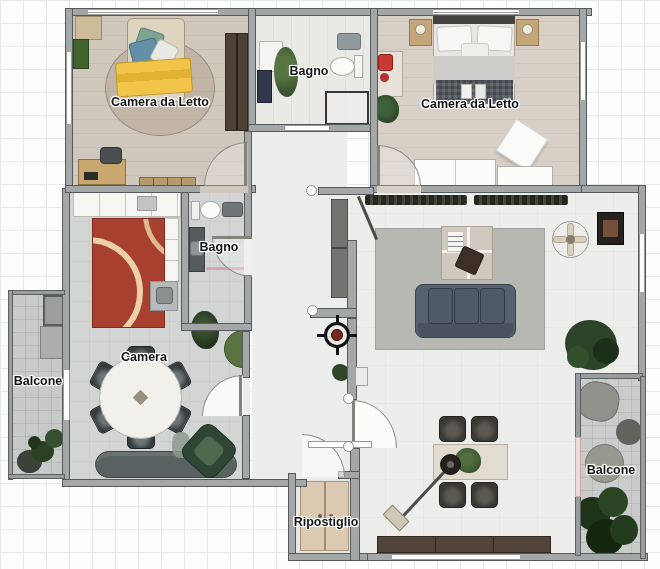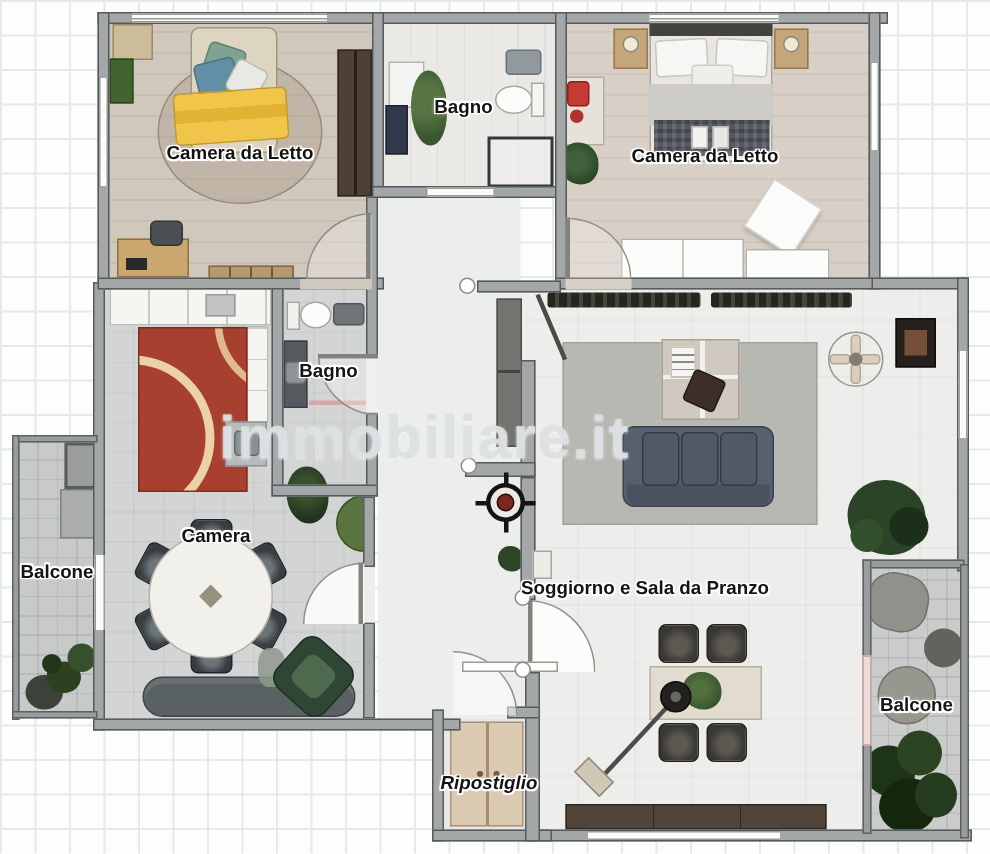--- a/index.html
+++ b/index.html
@@ -267,19 +267,17 @@
     <div class="abs" style="left:7px;top:7px;width:26px;height:26px;border:3px solid #141414;border-radius:50%;background:#ece9e4;"></div>
     <div class="abs" style="left:14px;top:14px;width:12px;height:12px;background:#7c2622;border:1px solid #2a0c0a;border-radius:50%;"></div>
   </div>
 
   <div class="label" style="left:160px;top:102px;">Camera da Letto</div>
   <div class="label" style="left:309px;top:71px;">Bagno</div>
   <div class="label" style="left:470px;top:104px;">Camera da Letto</div>
   <div class="label" style="left:219px;top:247px;">Bagno</div>
   <div class="label" style="left:144px;top:357px;">Camera</div>
   <div class="label" style="left:38px;top:381px;">Balcone</div>
-  <div class="label" style="left:430px;top:392px;">Soggiorno e Sala da Pranzo</div>
   <div class="label" style="left:611px;top:470px;">Balcone</div>
-  <div class="label" style="left:326px;top:522px;font-style:italic;">Ripostiglio</div>
-
-  <div class="watermark">immobiliare.it</div>
+  <div class="label" style="left:326px;top:522px;">Ripostiglio</div>
+
 
 </div>
 
 </body></html>

